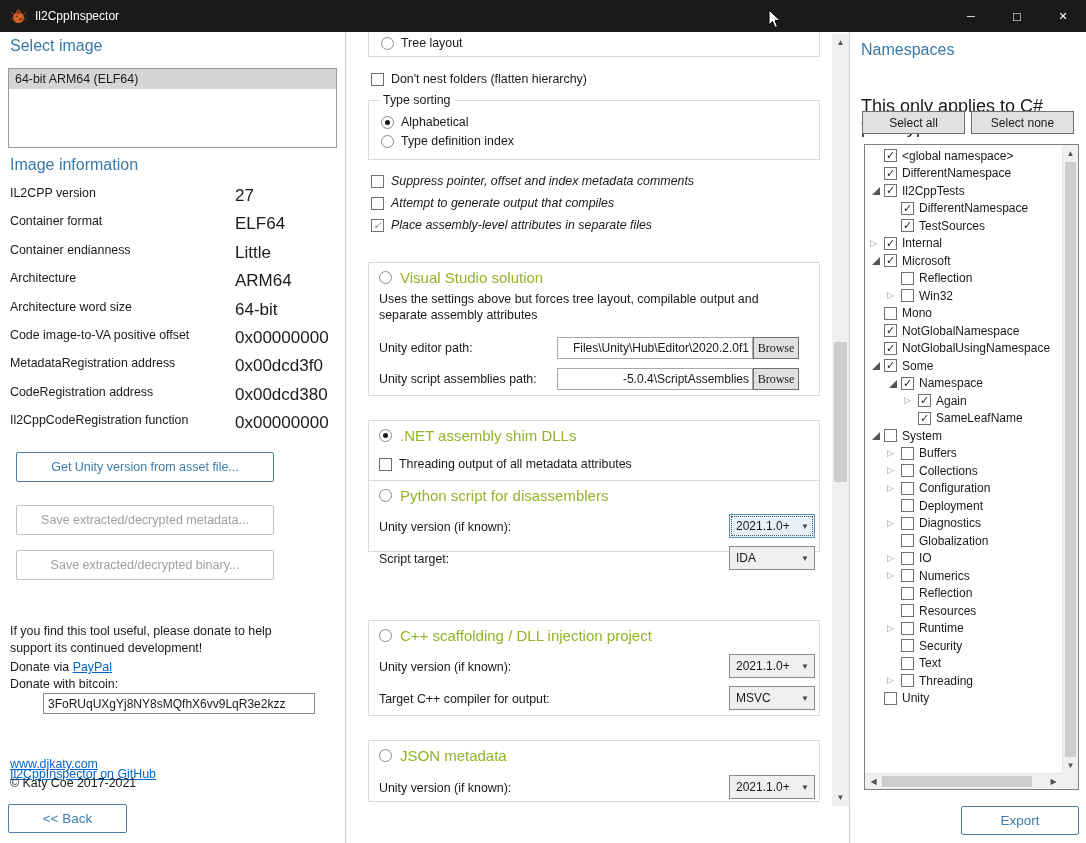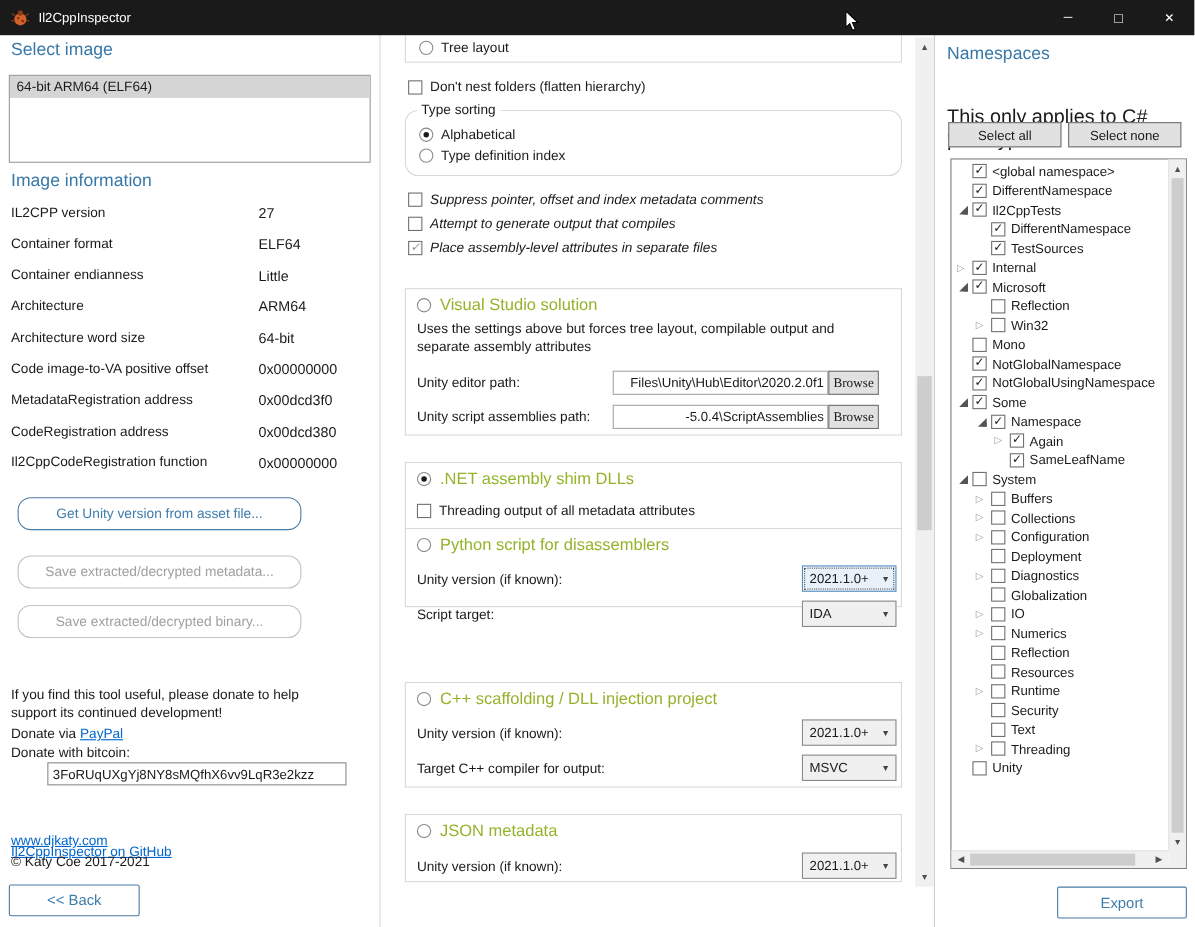--- a/index.html
+++ b/index.html
@@ -28,23 +28,23 @@
   .link { color:#0066cc; text-decoration:underline; cursor:pointer; }
 
   
   .image-list { position:absolute; left:8px; top:36px; width:329px; height:80px; border:1px solid #999; background:#fff; overflow:hidden; }
   .image-item { height:20px; line-height:20px; padding:0 6px; font-size:12.4px; }
   .image-item.selected { background:#d5d5d5; }
 
   .info-grid { position:absolute; left:10px; top:154px; width:330px; }
   .info-row { display:flex; height:28.4px; align-items:flex-start; }
   .info-label { width:225px; font-size:12.4px; }
-  .info-value { font-size:13px;text-align:center; }
-
-  .act-btn { position:absolute; left:16px; width:258px; height:30px; background:#fff; border:1px solid #4a7ba6; border-radius:12px; color:#3e7cab; font-size:12.5px; font-family:inherit; display:flex; align-items:center; justify-content:center; cursor:pointer; }
+  .info-value { font-size:17px;text-align:center; }
+
+  .act-btn { position:absolute; left:16px; width:258px; height:30px; background:#fff; border:1px solid #4a7ba6; border-radius:2px; color:#3e7cab; font-size:12.5px; font-family:inherit; display:flex; align-items:center; justify-content:center; cursor:pointer; }
   .act-btn.disabled { border-color:#c3c3c3; color:#a0a0a0; cursor:default; }
 
   .donate-line { position:absolute; left:10px; font-size:12.4px; }
   .bitcoin-input { position:absolute; left:8px; top:661px; width:272px; height:21px; border:1px solid #8a8a8a; font-family:inherit; font-size:12px; padding:0 4px; color:#1a1a1a;margin-left:35px; }
 
   .back-btn { position:absolute; left:8px; top:772px; width:119px; height:29px; background:#fff; border:1px solid #4a7ba6; border-radius:2px; color:#3e7cab; font-size:13.5px; font-family:inherit; cursor:pointer; }
 
   
   .cb { display:inline-block; width:13px; height:13px; border:1px solid #707070; background:#fff; font-size:11px; line-height:11px; text-align:center; color:#1a1a1a; flex:0 0 auto; }
   .cb.muted { color:#8f8f8f; }
@@ -52,21 +52,21 @@
   .radio.selected::after { content:""; position:absolute; left:3px; top:3px; right:3px; bottom:3px; border-radius:50%; background:#1a1a1a; }
   .check-row { display:flex; align-items:center; gap:7px; font-size:12.4px; }
 
   .gray-btn { background:#e1e1e1; border:1px solid #707070; font-family:inherit; font-size:12px; color:#1a1a1a; cursor:pointer; }
 
   
   .groupbox { position:absolute; border:1px solid #d9d9d9; background:#fff; width:452px; left:22px; }
   .cut-group { top:-30px; height:55px; }
   .cut-group .check-row { position:absolute; left:12px; top:33px; }
   .flatten-row { position:absolute; left:25px; top:40px; }
-  .type-group { top:68px; height:60px;border-radius:12px; }
+  .type-group { top:68px; height:60px; }
   .group-label { position:absolute; top:-8px; left:10px; background:#fff; padding:0 4px; font-size:12.4px; }
   .type-opt1 { position:absolute; left:12px; top:14px; }
   .type-opt2 { position:absolute; left:12px; top:33px; }
   .opt-checks { position:absolute; left:25px; top:142px;font-style:italic; }
   .opt-checks .check-row { margin-bottom:8px; height:14px; }
 
   .sect-header { position:absolute; left:10px; top:6px; display:flex; align-items:center; gap:8px; }
   .sect-title { color:#93b32a; font-size:15px; }
   .vs-group   { top:230px; height:134px; }
   .shim-group { top:388px; height:62px; }

